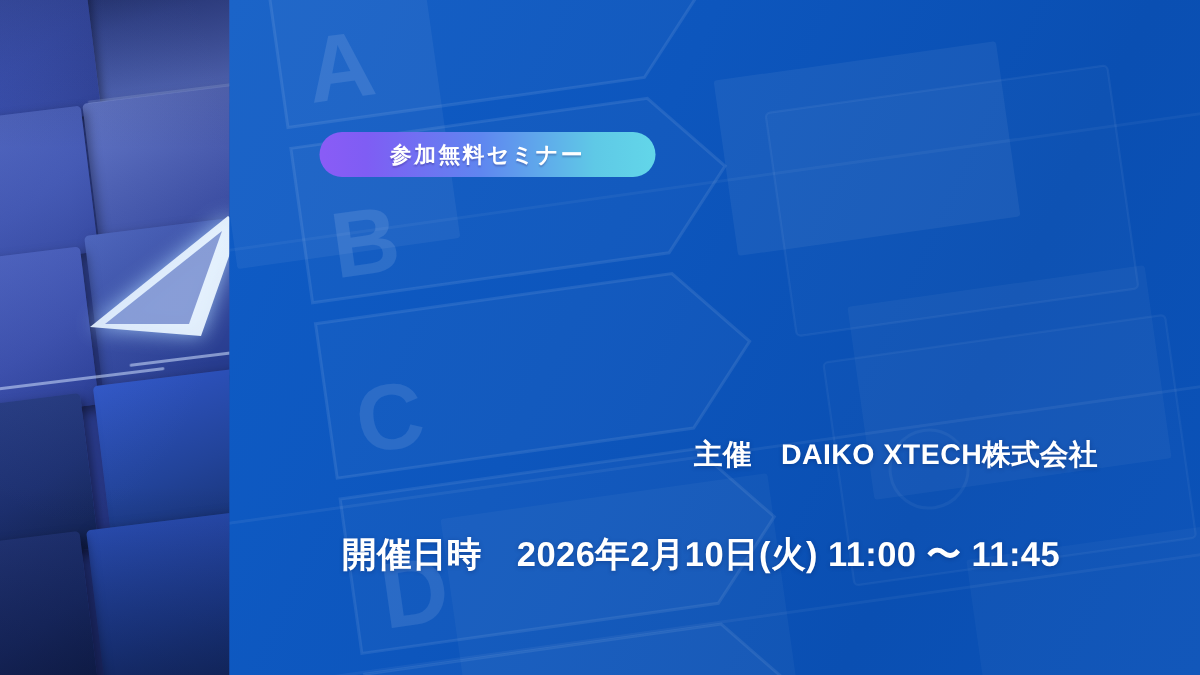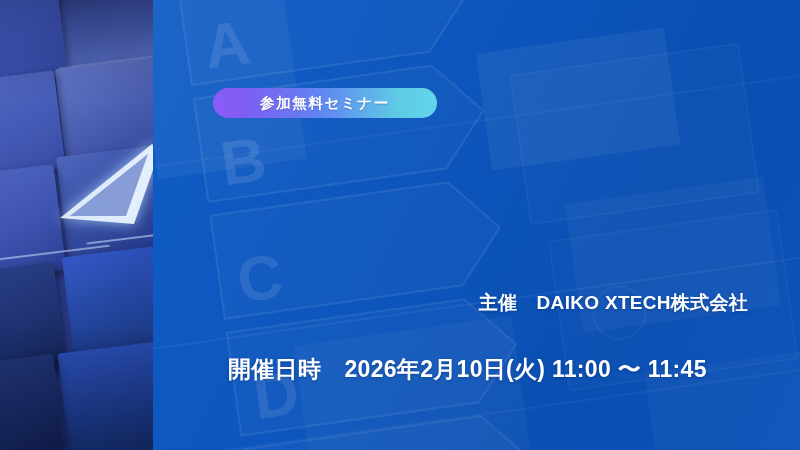--- a/index.html
+++ b/index.html
@@ -165,21 +165,21 @@
     position:absolute; left:62px; top:180px;
     width:585px;
     color:#ffffff;
     font-size:28.5px; font-weight:700;
     letter-spacing:.2px;
     white-space:nowrap;
     text-shadow:0 1px 3px rgba(5,25,80,.35);
   }
 
   .host-line {
-    position:absolute; right:52px; top:290px;
+    position:absolute; right:68px; top:290px;
     color:#ffffff;
     font-size:19px; font-weight:700;
     letter-spacing:.3px;
     white-space:nowrap;
     text-shadow:0 1px 3px rgba(5,25,80,.35);
   }
 
   .datetime-line {
     position:absolute; left:62px; top:354px;
     color:#ffffff;

